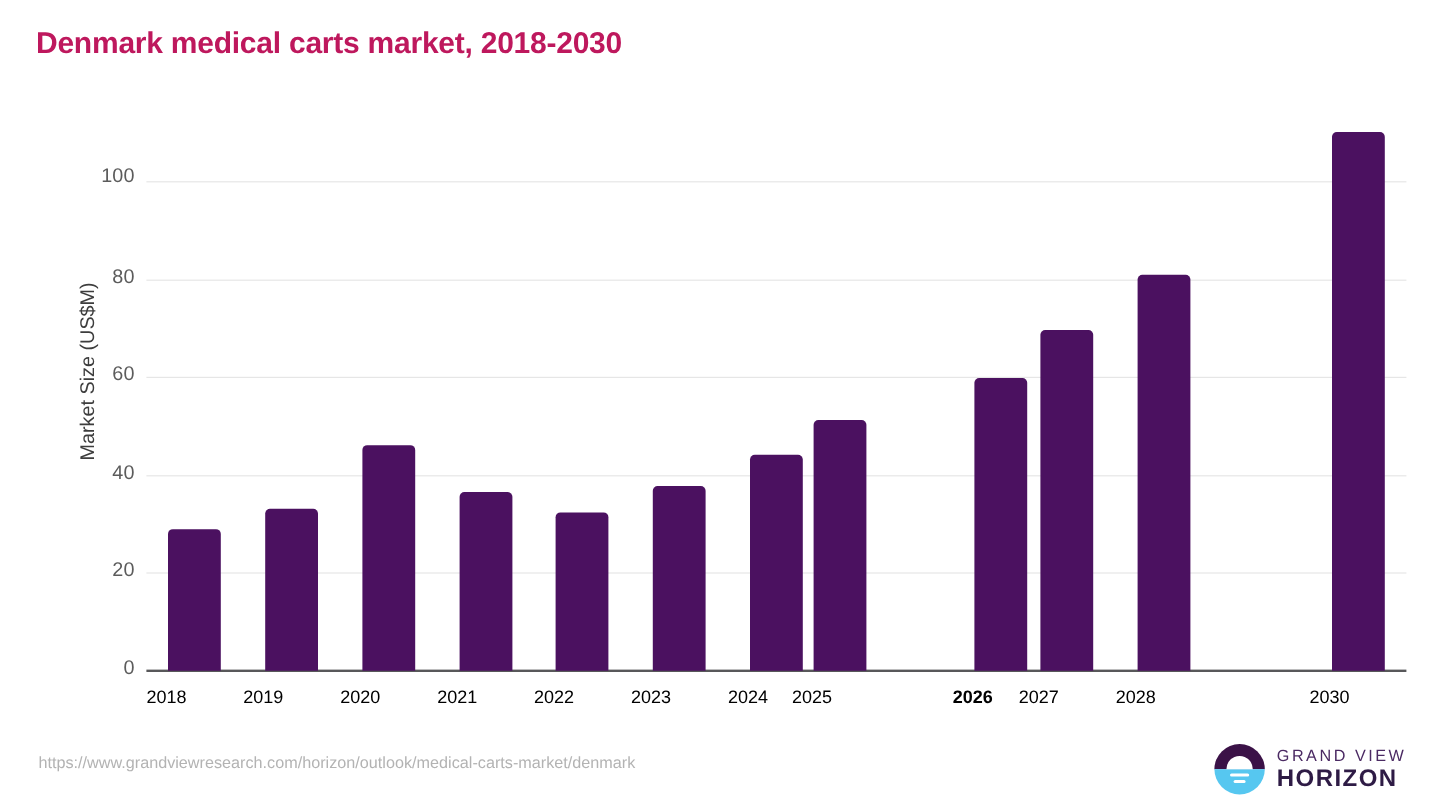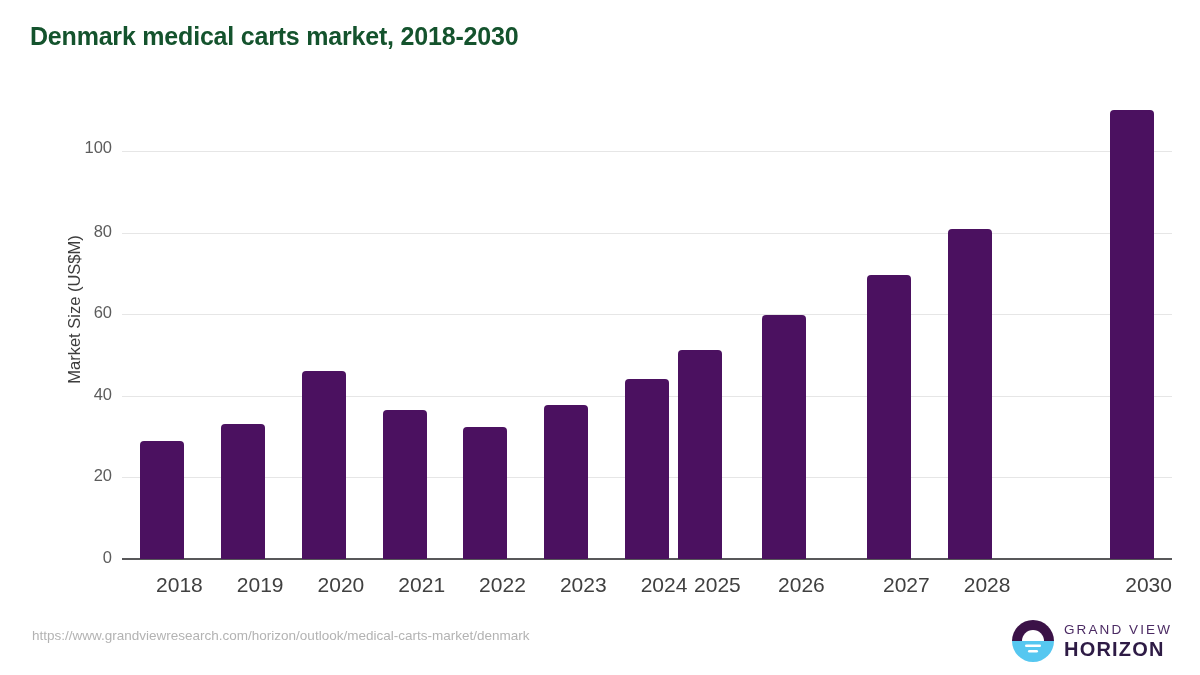--- a/index.html
+++ b/index.html
@@ -20,21 +20,21 @@
     box-sizing: border-box;
   }
 
   
   #chart-title {
     position: absolute;
     left: 30px;
     top: 22px;
     font-size: 25px;
     font-weight: bold;
-    color: #14532d;
+    color: #be185d;
     letter-spacing: -0.2px;
     white-space: nowrap;
   }
 
   
   #plot-wrap {
     position: absolute;
     left: 0;
     top: 0;
     width: 1200px;
@@ -98,23 +98,23 @@
     right: 0;
     background: #4b1160;
     border-top-left-radius: 4px;
     border-top-right-radius: 4px;
   }
   .x-tick-label {
     position: absolute;
     top: 573px;
     left: 0;
     right: 0;
-    text-align: right;
-    font-size: 21px;
-    color: #404040;
+    text-align: left;
+    font-size: 15px;
+    color: #000000;
     white-space: nowrap;
   }
 
   
   #source-url {
     position: absolute;
     left: 32px;
     top: 628px;
     font-size: 13.5px;
     color: #b3b3b3;
@@ -209,21 +209,21 @@
           <div class="x-tick-label">2023</div>
         </div>
         <div class="bar-slot" style="left: 484.615px; width: 80.7692px;">
           <div class="bar" title="2024: 44" style="height: 179.52px; left: 18.375px; width: 44.0192px; right: auto; background: rgb(75, 17, 96);"></div>
           <div class="x-tick-label">2024</div>
         </div>
         <div class="bar-slot" style="left: 538px; width: 80.7692px;">
           <div class="bar" title="2025: 51.3" style="height: 209.304px; left: 18.375px; width: 44.0192px; right: auto; background: rgb(75, 17, 96);"></div>
           <div class="x-tick-label">2025</div>
         </div>
-        <div class="bar-slot" style="left: 622px; width: 80.7692px;">
+        <div class="bar-slot" style="left: 672px; width: 80.7692px; font-weight: bold;">
           <div class="bar" title="2026: 59.8" style="height: 243.984px; left: 18.375px; width: 44.0192px; right: auto; background: rgb(75, 17, 96);"></div>
           <div class="x-tick-label">2026</div>
         </div>
         <div class="bar-slot" style="left: 726.923px; width: 80.7692px;">
           <div class="bar" title="2027: 69.7" style="height: 284.376px; left: 18.375px; width: 44.0192px; right: auto; background: rgb(75, 17, 96);"></div>
           <div class="x-tick-label">2027</div>
         </div>
         <div class="bar-slot" style="left: 807.692px; width: 80.7692px;">
           <div class="bar" title="2028: 81" style="height: 330.48px; left: 18.375px; width: 44.0192px; right: auto; background: rgb(75, 17, 96);"></div>
           <div class="x-tick-label">2028</div>

